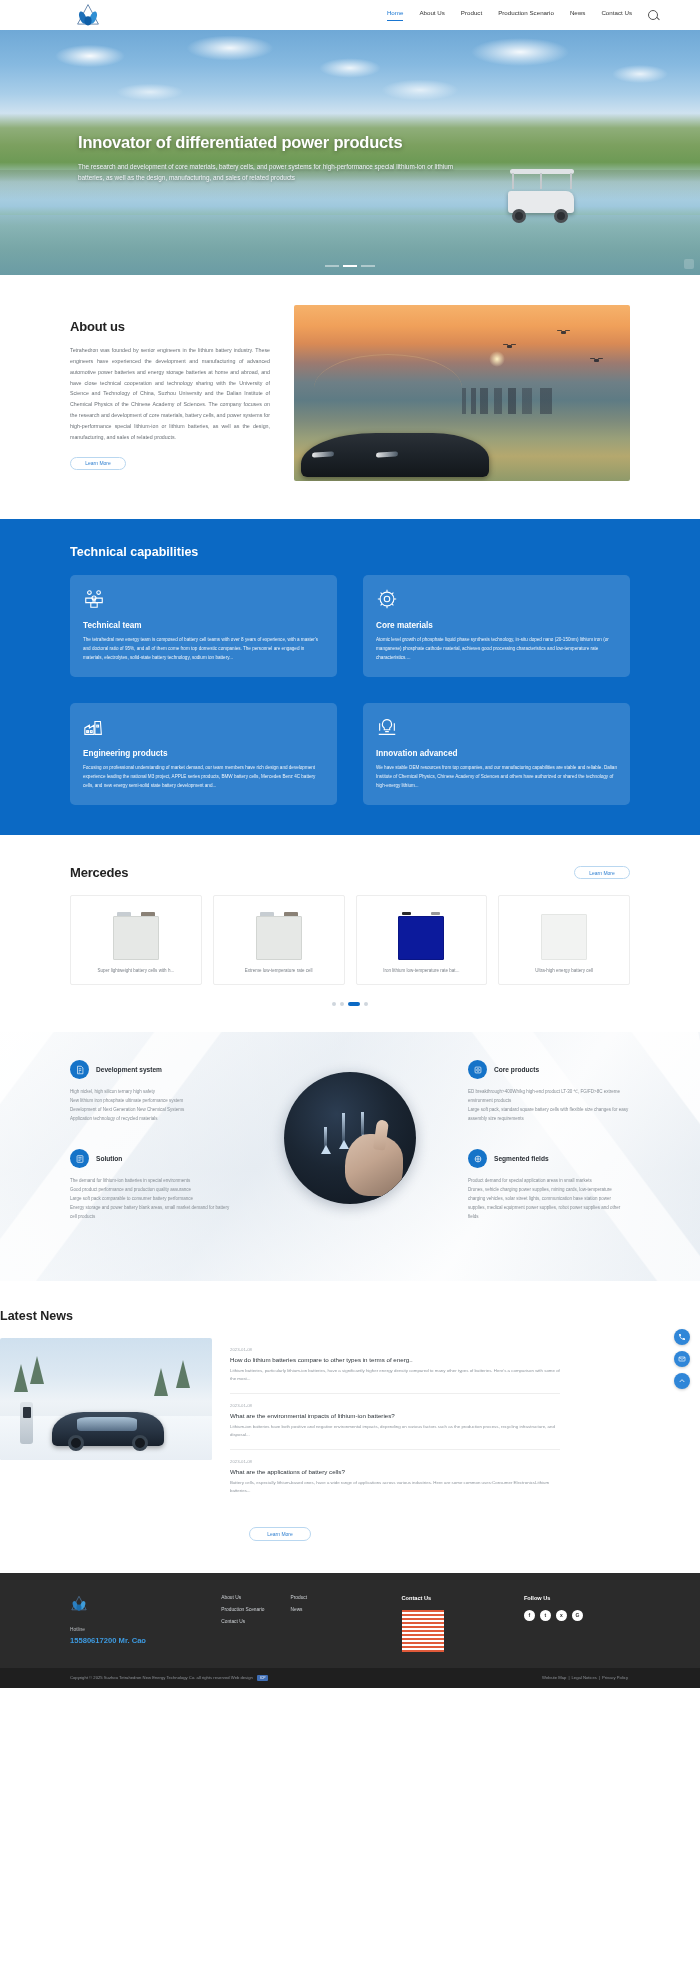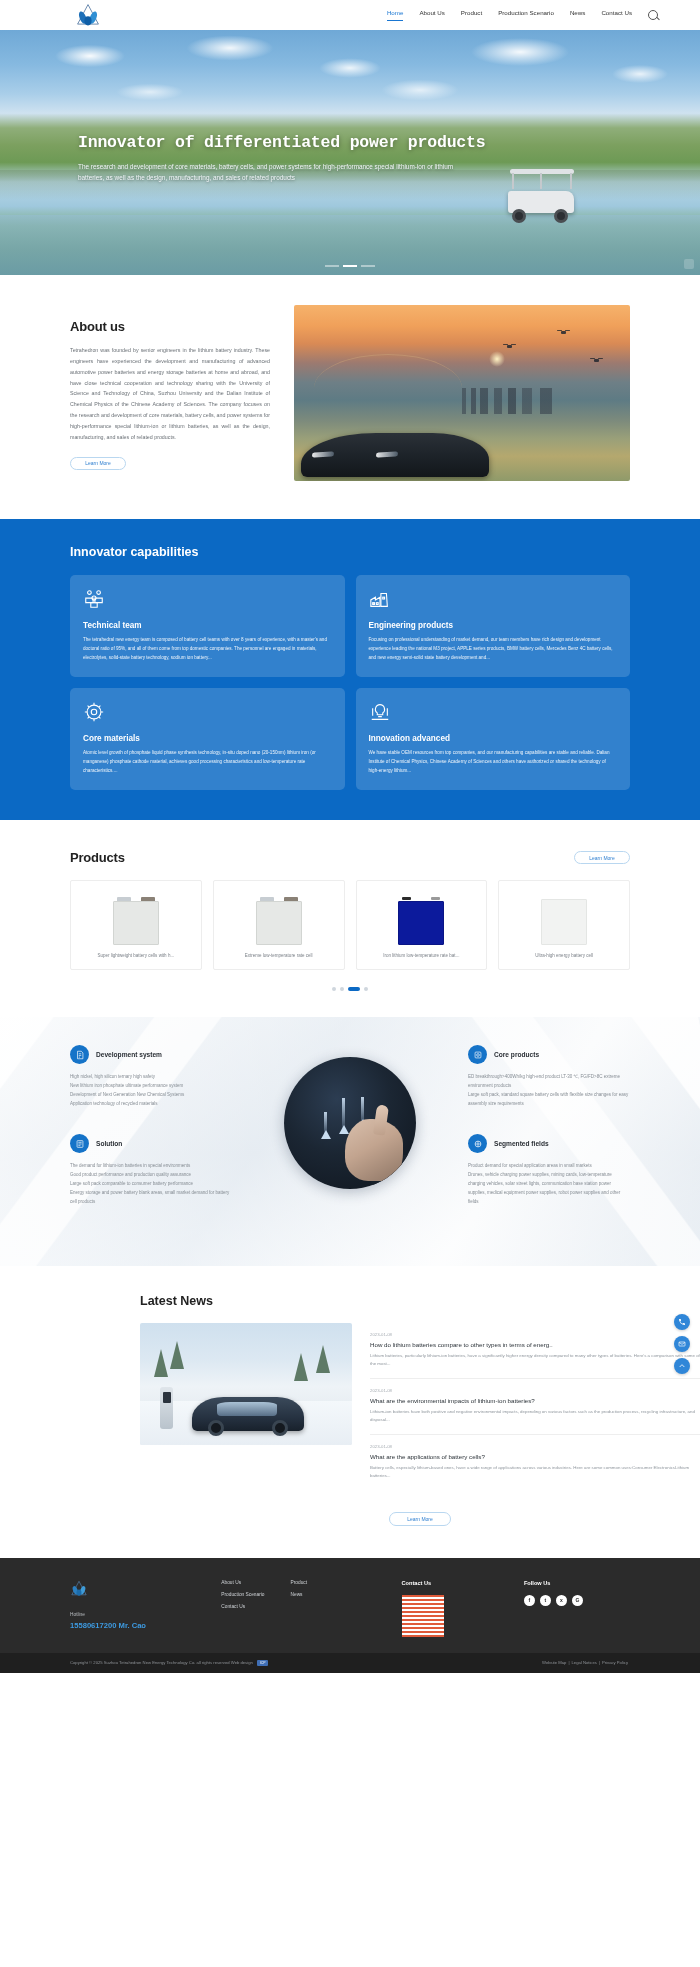--- a/index.html
+++ b/index.html
@@ -74,21 +74,20 @@
     position: absolute; bottom: 0; left: 0; right: 0; height: 60px;
     background: linear-gradient(to bottom, rgba(150,190,210,.6), rgba(110,160,190,.75));
   }
   .hero-content {
     position: absolute; top: 103px; left: 78px; width: 420px; z-index: 3;
   }
   .hero-title {
     font-size: 16.5px; font-weight: bold; color: #fff;
     text-shadow: 0 1px 4px rgba(0,0,0,.35); margin-bottom: 9px;
     letter-spacing: -.2px;
-    font-family: Liberation Mono, monospace;
   }
   .hero-sub {
     font-size: 6.4px; color: #f2f6f9; line-height: 1.75;
     text-shadow: 0 1px 3px rgba(0,0,0,.4); max-width: 400px;
   }
   .hero-cart {
     position: absolute; right: 108px; bottom: 48px; width: 92px; height: 60px; z-index: 3;
   }
   .cart-body { position: absolute; bottom: 14px; left: 8px; width: 66px; height: 22px;
     background: #e8eaec; border-radius: 3px 8px 3px 3px; box-shadow: 0 2px 4px rgba(0,0,0,.3); }
@@ -175,21 +174,21 @@
   .about-car-light {
     position: absolute; top: 44%; width: 22px; height: 5px;
     background: linear-gradient(to right, rgba(255,255,255,.9), rgba(180,210,240,.3));
     border-radius: 3px; transform: skewY(-4deg);
   }
 
   
   .tech { background: #0b69c4; padding: 26px 0 30px; display: flex; justify-content: center; }
   .tech-inner { width: 560px; }
   .tech-title { font-size: 12.5px; font-weight: bold; color: #fff; margin-bottom: 16px; }
-  .tech-grid { display: grid; grid-template-columns: 1fr 1fr; gap: 11px; }
+  .tech-grid { display: grid; grid-template-columns: 1fr 1fr; gap: 26px; }
   .tech-card {
     background: rgba(255,255,255,.16); border-radius: 5px; padding: 13px 13px 14px;
     min-height: 102px;
   }
   .tech-icon { width: 22px; height: 22px; margin-bottom: 11px; }
   .tech-card h3 { font-size: 8.2px; color: #fff; font-weight: bold; margin-bottom: 6px; }
   .tech-card p { font-size: 4.6px; color: rgba(255,255,255,.92); line-height: 1.95; }
 
   
   .products { padding: 30px 0 26px; display: flex; justify-content: center; background: #fff; }
@@ -273,21 +272,21 @@
     background: linear-gradient(160deg, #e3cbb8, #bd9f8a);
     border-radius: 6px 6px 3px 3px; transform: rotate(8deg);
   }
   .sleeve {
     position: absolute; right: -6%; bottom: -6%; width: 54px; height: 42px;
     background: linear-gradient(150deg, #1d2733, #0f161e);
     border-radius: 30% 14% 10% 50%;
   }
 
   
-  .news { padding: 28px 0 32px; display: flex; justify-content: flex-end; background: #fff; }
+  .news { padding: 28px 0 32px; display: flex; justify-content: flex-start; background: #fff; }
   .news-inner { width: 560px; }
   .news-title { font-size: 12.5px; font-weight: bold; color: #222; margin-bottom: 15px; }
   .news-body { display: flex; gap: 18px; align-items: flex-start; }
   .news-img {
     width: 212px; height: 122px; border-radius: 2px; position: relative; overflow: hidden;
     background: linear-gradient(to bottom, #cfe0ee 0%, #dce8f2 30%, #eef3f7 52%, #e7edf2 70%, #dfe6ec 100%);
   }
   .news-snow-ground {
     position: absolute; bottom: 0; left: 0; right: 0; height: 44px;
     background: linear-gradient(to bottom, #f4f8fb, #e8eef4);
@@ -453,82 +452,82 @@
       <div class="about-car">
         <div class="about-car-light" style="left:6%"></div>
         <div class="about-car-light" style="left:40%"></div>
       </div>
     </div>
   </div>
 </div>
 
 <div class="tech">
   <div class="tech-inner">
-    <div class="tech-title">Innovator capabilities</div>
+    <div class="tech-title">Technical capabilities</div>
     <div class="tech-grid">
 
       <div class="tech-card">
         <div class="tech-icon">
           <svg viewBox="0 0 24 24" fill="none" stroke="#fff" stroke-width="1.2">
             <circle cx="7" cy="5" r="2"></circle>
               <circle cx="17" cy="5" r="2"></circle>
             <path d="M3 11h8v5H3zM13 11h8v5h-8z"></path>
             <circle cx="12" cy="11" r="2.2"></circle>
               <path d="M8.5 16h7v5h-7z"></path>
           </svg>
         </div>
         <h3>Technical team</h3>
         <p>The tetrahedral new energy team is composed of battery cell teams with over 8 years of experience, with a master's and doctoral ratio of 95%, and all of them come from top domestic companies. The personnel are engaged in materials, electrolytes, solid-state battery technology, sodium ion battery...</p>
       </div>
 
       <div class="tech-card">
         <div class="tech-icon">
           <svg viewBox="0 0 24 24" fill="none" stroke="#fff" stroke-width="1.2">
+            <circle cx="12" cy="12" r="3"></circle>
+              <circle cx="12" cy="12" r="7.5"></circle>
+            <path d="M12 2v2.5M12 19.5V22M2 12h2.5M19.5 12H22M5 5l1.8 1.8M17.2 17.2L19 19M19 5l-1.8 1.8M6.8 17.2L5 19"></path>
+          </svg>
+        </div>
+        <h3>Core materials</h3>
+        <p>Atomic level growth of phosphate liquid phase synthesis technology, in-situ doped nano (20-150nm) lithium iron (or manganese) phosphate cathode material, achieves good processing characteristics and low-temperature rate characteristics....</p>
+      </div>
+
+      <div class="tech-card">
+        <div class="tech-icon">
+          <svg viewBox="0 0 24 24" fill="none" stroke="#fff" stroke-width="1.2">
             <path d="M2 20V13l5-3v3l5-3v10z"></path>
               <path d="M13 20V6h6l1 14z"></path>
             <rect x="4" y="16" width="2" height="2"></rect>
               <rect x="8" y="16" width="2" height="2"></rect>
             <rect x="15" y="10" width="2" height="2"></rect>
           </svg>
         </div>
         <h3>Engineering products</h3>
         <p>Focusing on professional understanding of market demand, our team members have rich design and development experience leading the national M3 project, APPLE series products, BMW battery cells, Mercedes Benz 4C battery cells, and new energy semi-solid state battery development and...</p>
       </div>
 
       <div class="tech-card">
         <div class="tech-icon">
           <svg viewBox="0 0 24 24" fill="none" stroke="#fff" stroke-width="1.2">
-            <circle cx="12" cy="12" r="3"></circle>
-              <circle cx="12" cy="12" r="7.5"></circle>
-            <path d="M12 2v2.5M12 19.5V22M2 12h2.5M19.5 12H22M5 5l1.8 1.8M17.2 17.2L19 19M19 5l-1.8 1.8M6.8 17.2L5 19"></path>
-          </svg>
-        </div>
-        <h3>Core materials</h3>
-        <p>Atomic level growth of phosphate liquid phase synthesis technology, in-situ doped nano (20-150nm) lithium iron (or manganese) phosphate cathode material, achieves good processing characteristics and low-temperature rate characteristics....</p>
-      </div>
-
-      <div class="tech-card">
-        <div class="tech-icon">
-          <svg viewBox="0 0 24 24" fill="none" stroke="#fff" stroke-width="1.2">
             <path d="M12 4a5 5 0 0 0-3 9v2h6v-2a5 5 0 0 0-3-9z"></path>
             <path d="M10 17h4M4 8v8M20 8v8M3 20h18"></path>
           </svg>
         </div>
         <h3>Innovation advanced</h3>
         <p>We have stable OEM resources from top companies, and our manufacturing capabilities are stable and reliable. Dalian Institute of Chemical Physics, Chinese Academy of Sciences and others have authorized or shared the technology of high-energy lithium...</p>
       </div>
 
     </div>
   </div>
 </div>
 
 <div class="products">
   <div class="products-inner">
     <div class="products-head">
-      <div class="sec-title" style="margin-bottom:0">Products</div>
+      <div class="sec-title" style="margin-bottom:0">Mercedes</div>
       <div class="btn-outline" style="margin-top:0">Learn More</div>
     </div>
     <div class="prod-grid">
       <div class="prod-card">
         <div class="prod-img">
             <div class="battery">
           <div class="term l"></div>
               <div class="term r"></div>
               <div class="cell"></div>
             </div>

